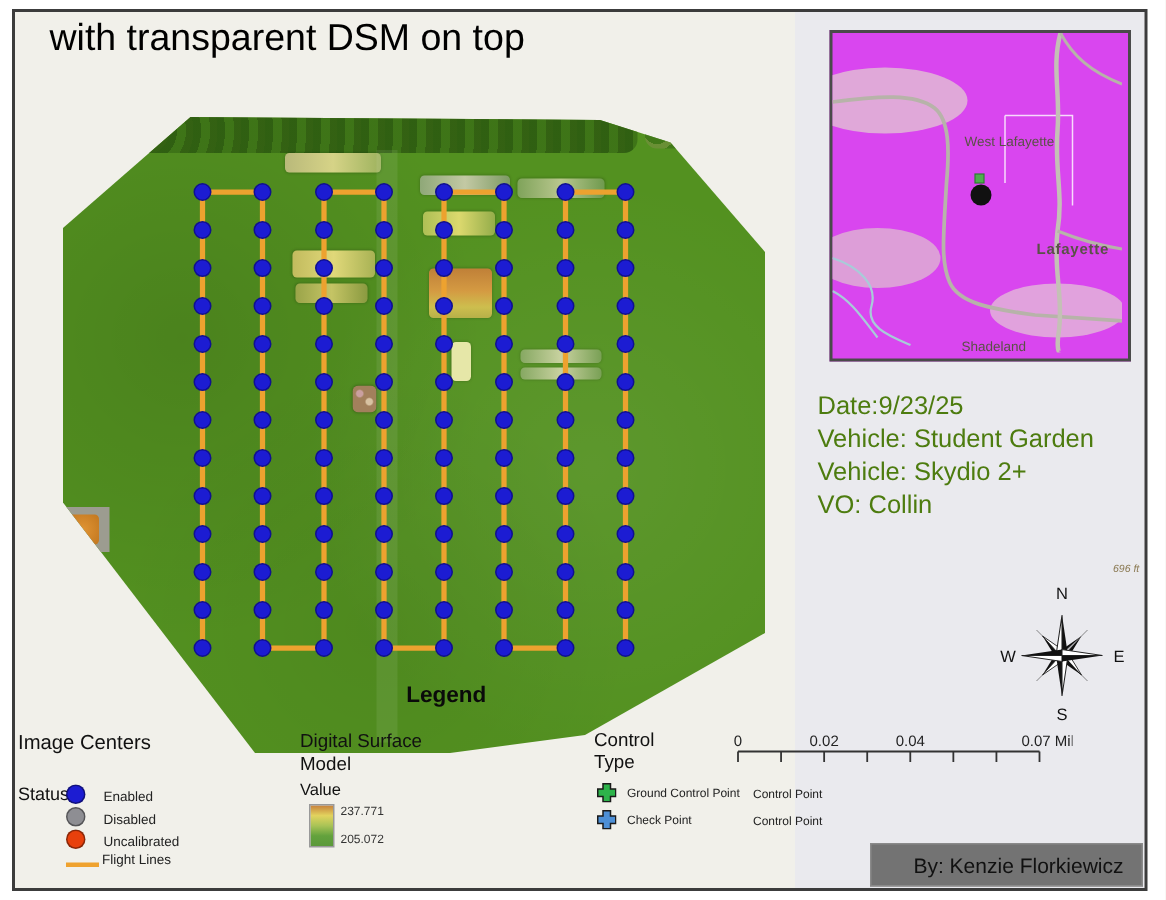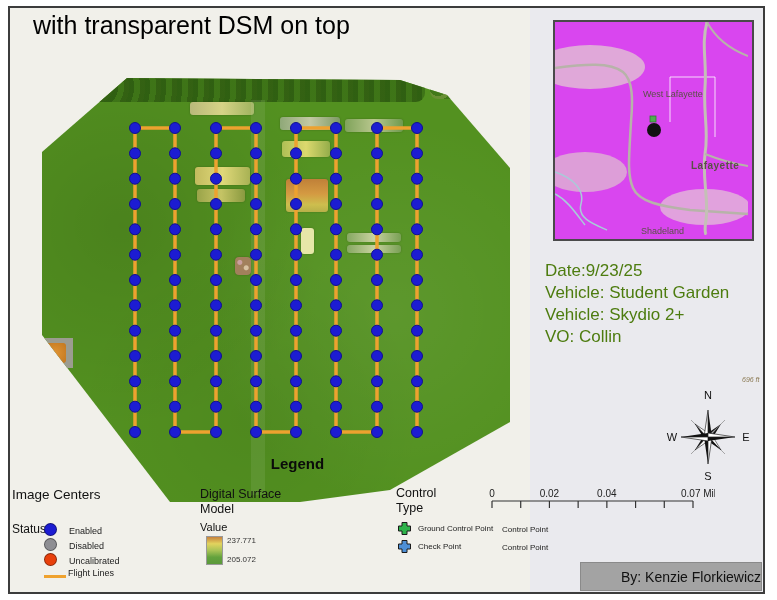--- a/index.html
+++ b/index.html
@@ -70,22 +70,22 @@
   .dsm-h{font-size:12.5px;line-height:15px;}
   .dsm-value{font-size:11px;margin-top:4px;}
   .ramp{position:absolute;left:6px;top:49px;width:15px;height:27px;border:1px solid #999;}
   .ramp-max{position:absolute;left:27px;top:49px;font-size:8px;color:#333;}
   .ramp-min{position:absolute;left:27px;top:68px;font-size:8px;color:#333;}
   .ctl-grp{left:396px;top:486px;width:170px;}
   .ctl-row{position:absolute;left:2px;display:flex;align-items:center;}
   .ctl-label{font-size:8px;margin-left:7px;color:#222;}
   .ctl-type{position:absolute;font-size:8px;color:#222;left:106px;}
   
-  .bybox{left:580px;top:562px;width:182px;height:29px;background:#a3a3a3;border:1px solid #8a8a8a;
-         font-size:14px;color:#111;text-align:right;line-height:28px;padding-right:0;box-sizing:border-box;z-index:6;}
+  .bybox{left:580px;top:562px;width:182px;height:29px;background:#737373;border:1px solid #8a8a8a;
+         font-size:14px;color:#111;text-align:right;line-height:28px;padding-right:12px;box-sizing:border-box;z-index:6;}
 </style>
 </head>
 <body>
 
 <div class="abs inner-bg"></div>
 <div class="abs right-bg"></div>
 
 <div class="abs map-oct">
   <div class="abs trees"></div>
   <div class="abs trees2"></div>

